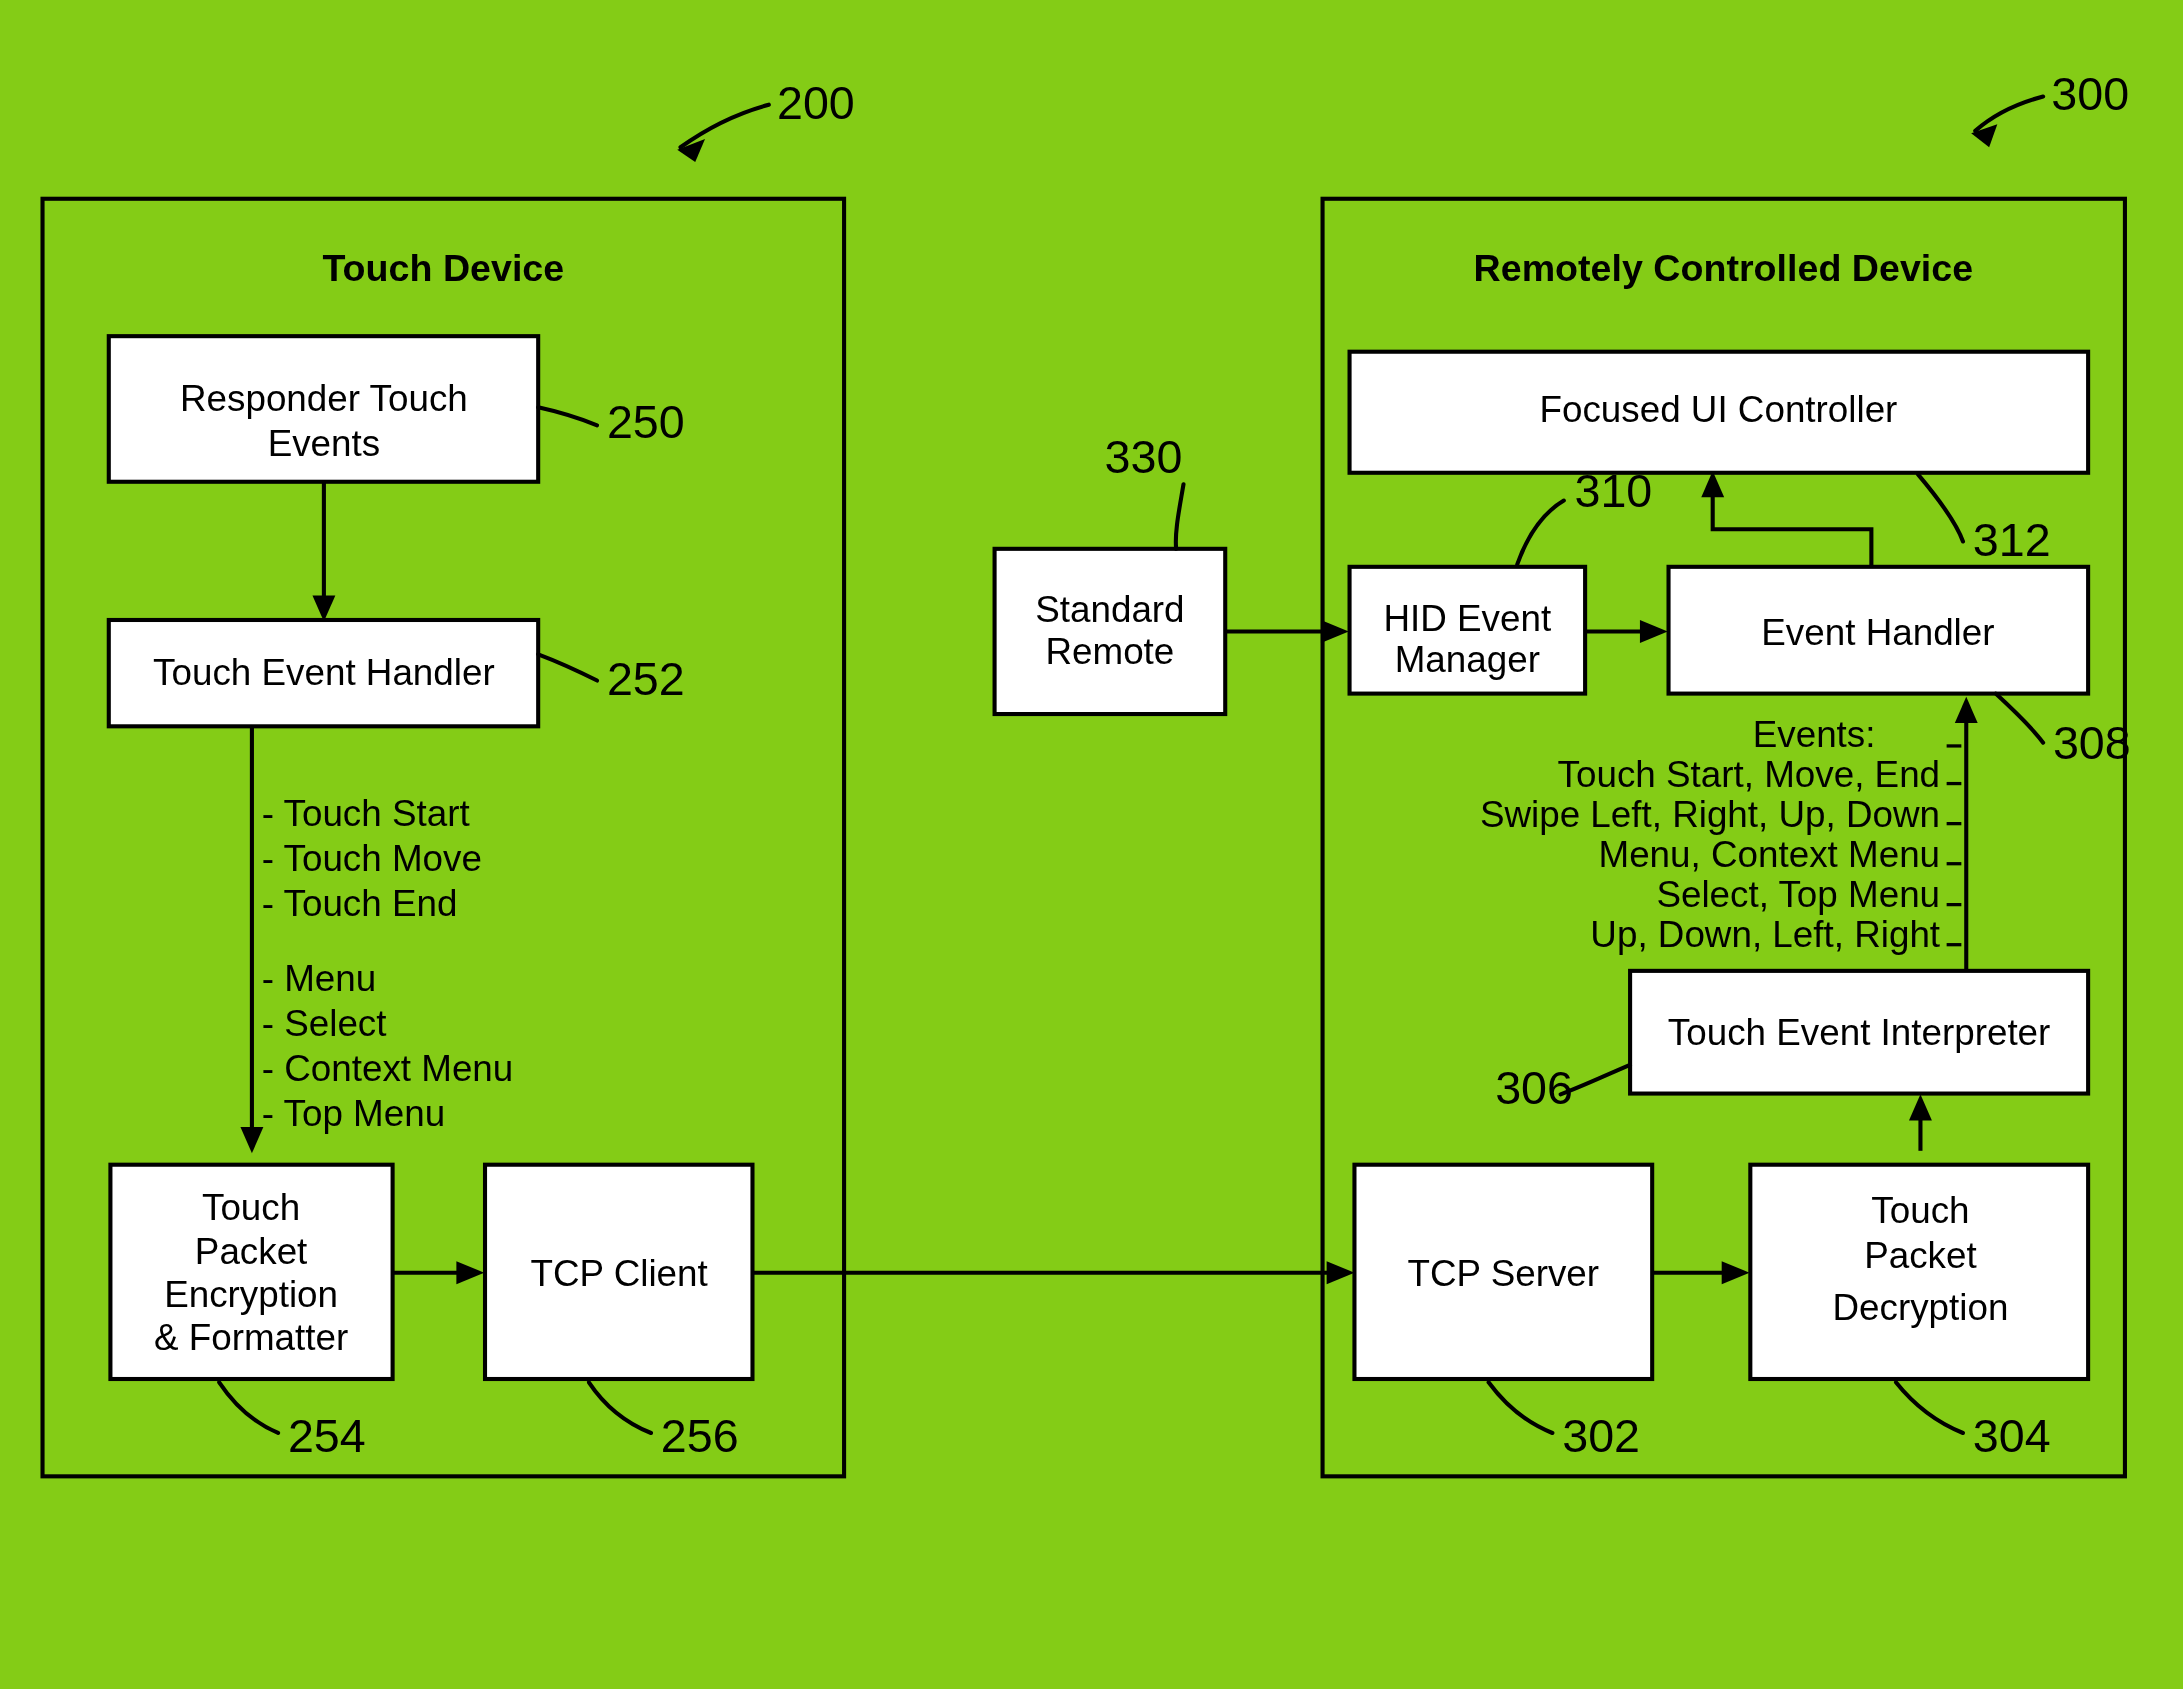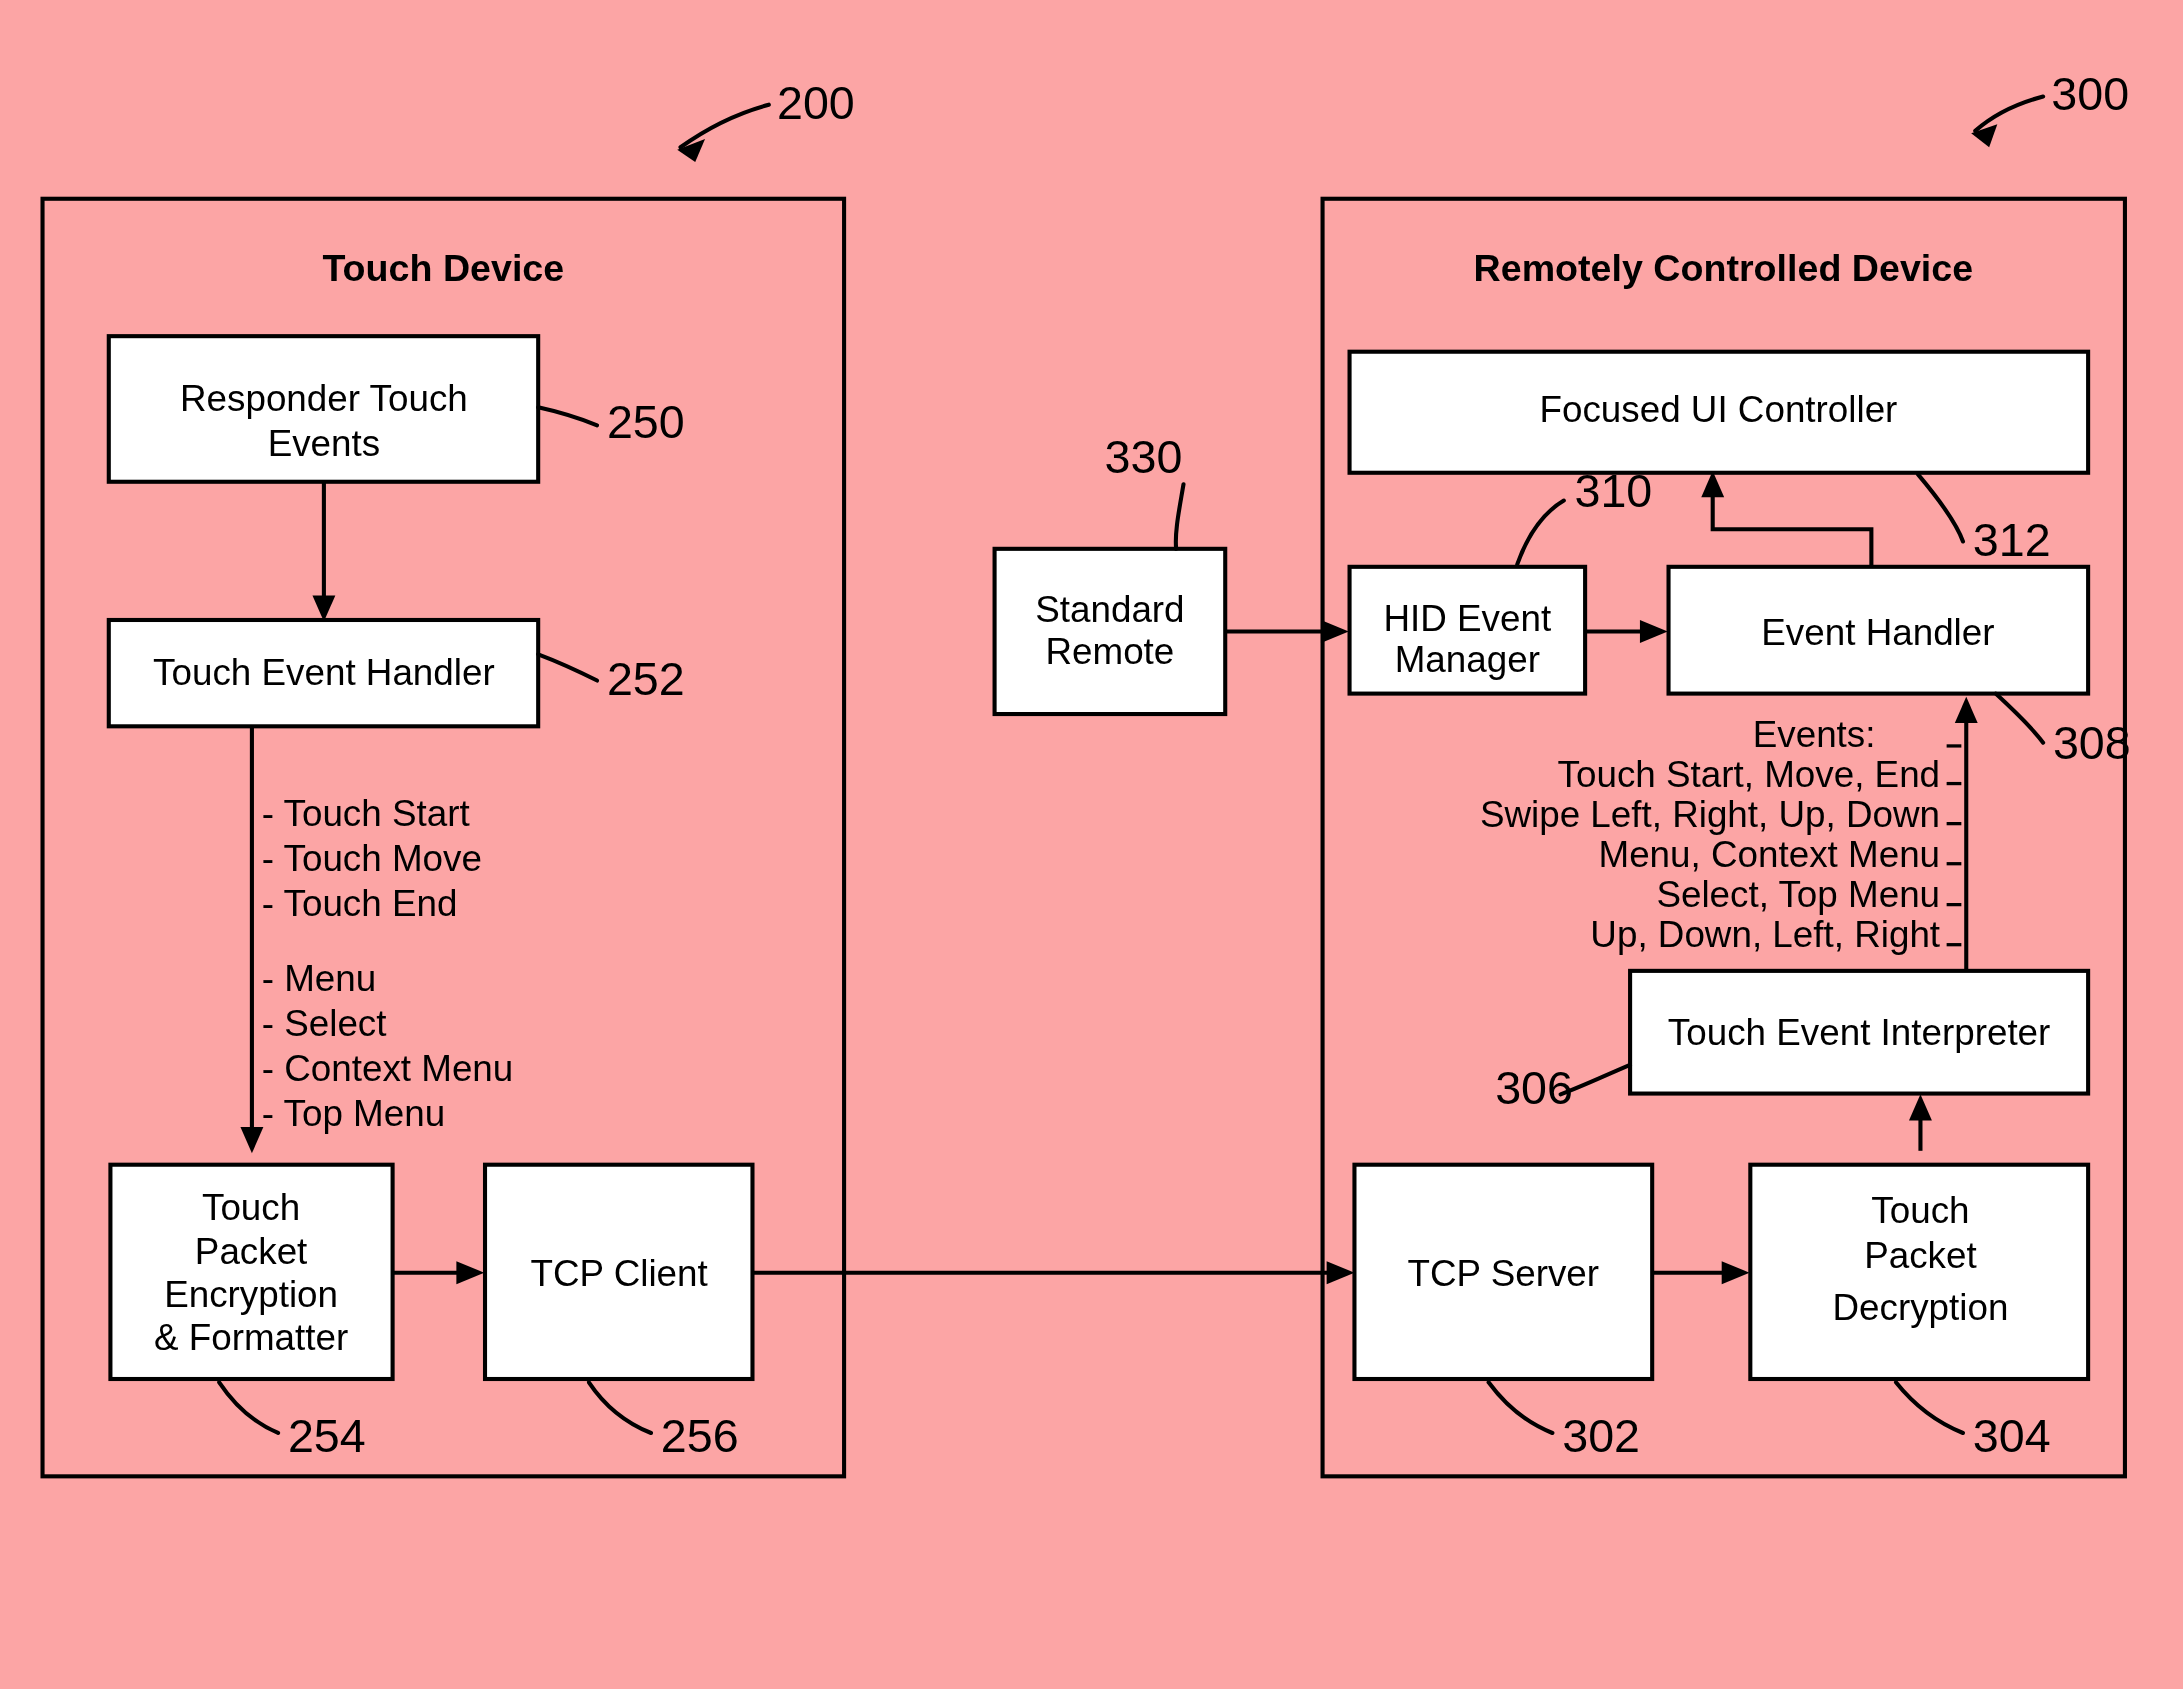--- a/index.html
+++ b/index.html
@@ -4,21 +4,21 @@
 <style>
   html, body {
     margin: 0;
     padding: 0;
     background: #ffffff;
   }
   #figure-root {
     position: relative;
     width: 2183px;
     height: 1689px;
-    background: #fca5a5;
+    background: #84cc16;
     font-family: "Liberation Sans", sans-serif;
   }
   svg.diagram {
     position: absolute;
     inset: 0;
     width: 2183px;
     height: 1689px;
     display: block;
   }
   .box-rect {

